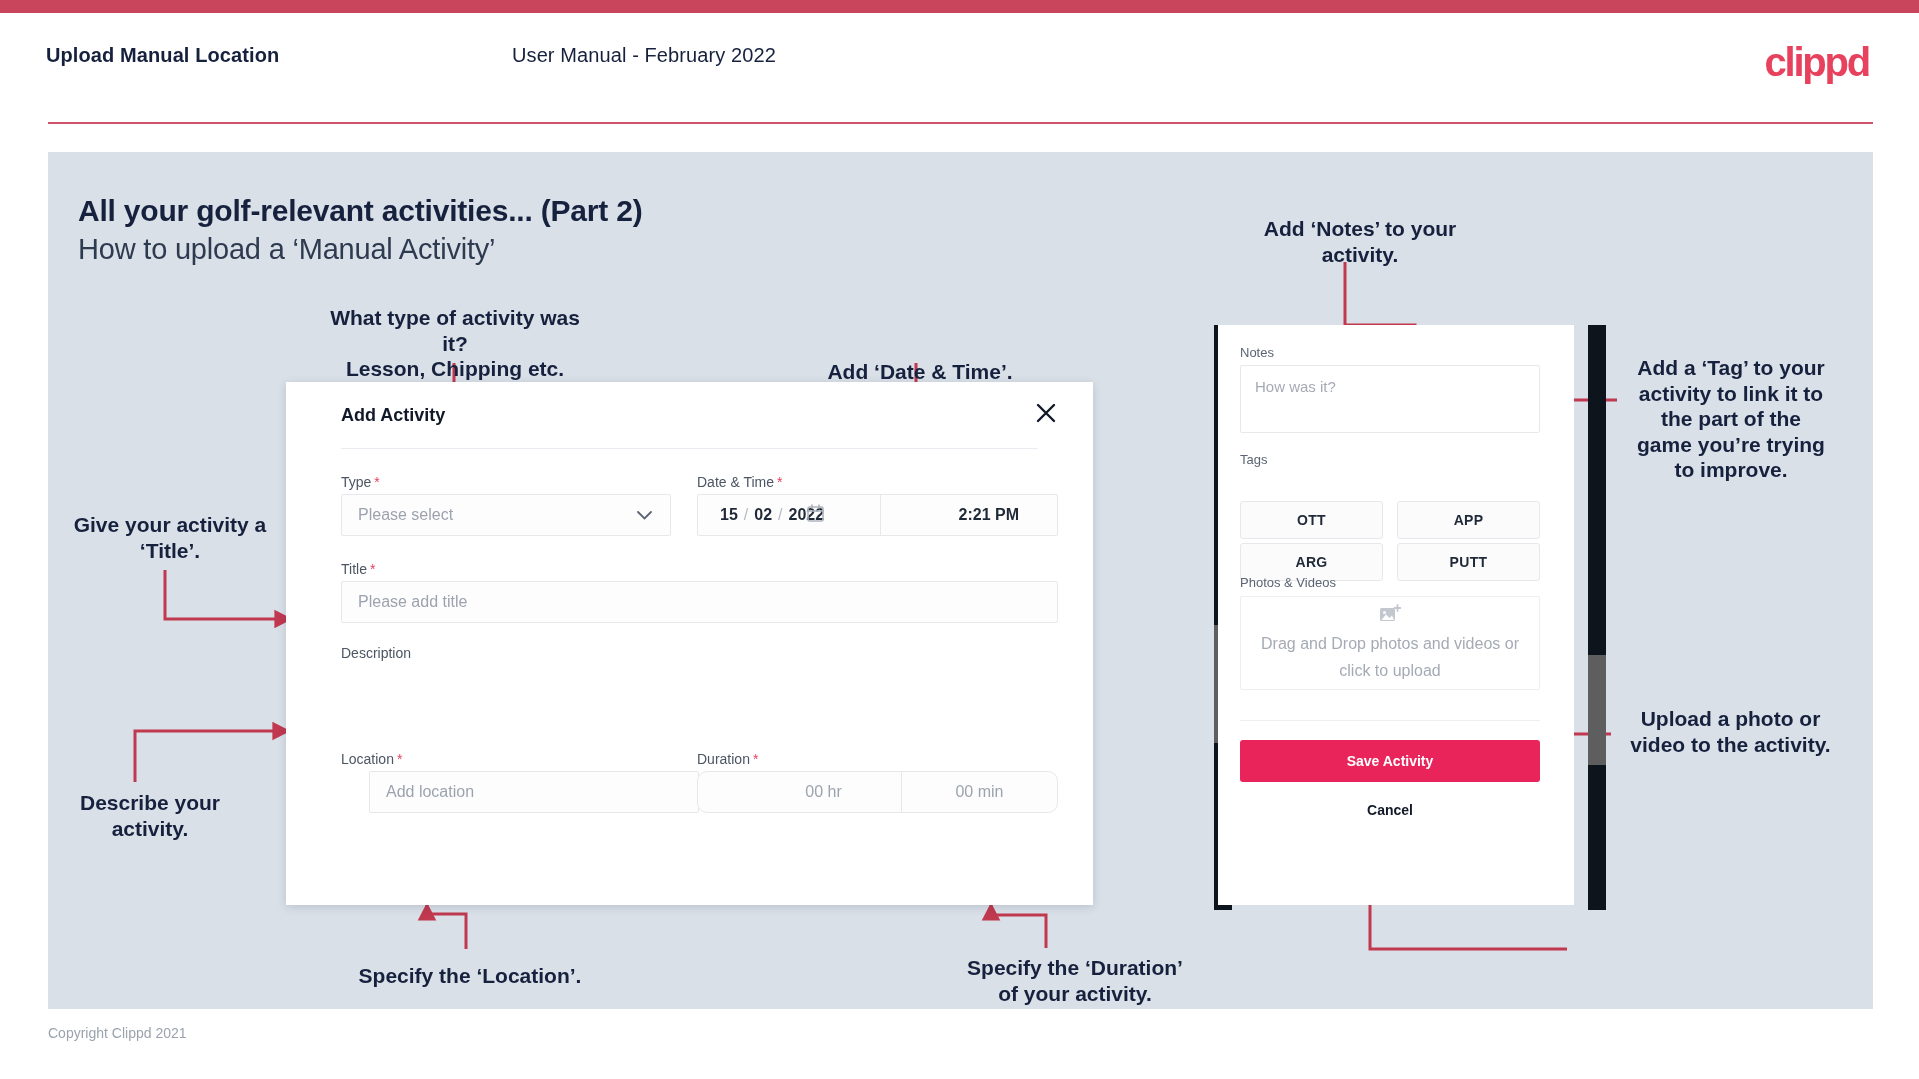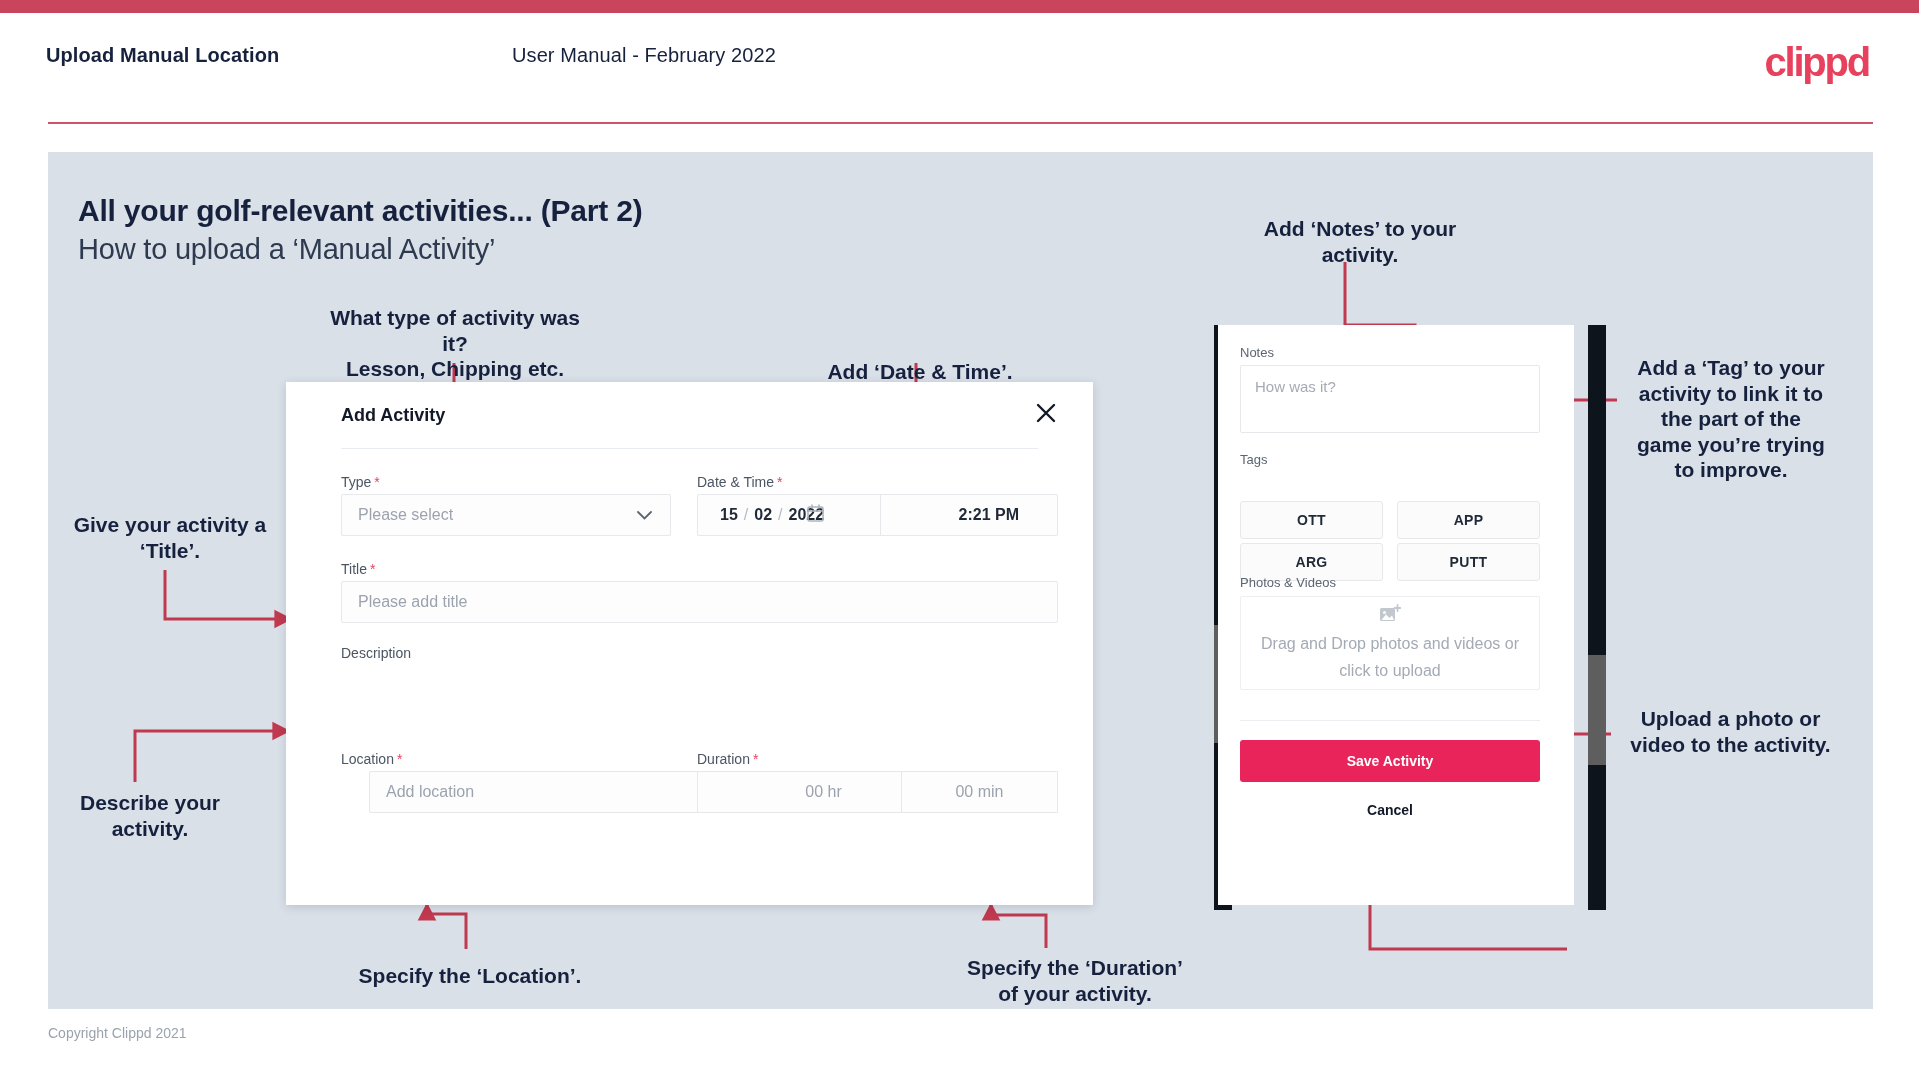--- a/index.html
+++ b/index.html
@@ -122,21 +122,21 @@
   .dt-sep { font-size: 16px; color: #b6bcc6; margin: 0 6px; }
   .cal-ico { position: absolute; right: 16px; top: 50%; transform: translateY(-50%); }
   .dt-split { width: 1px; background: #e6e8ec; }
   .dt-time {
     width: 180px; display: flex; align-items: center; justify-content: center;
     font-size: 16px; color: #1f2937; font-weight: 600;
   }
 
   .dur-row {
     position: absolute; display: flex;
-    border: 1px solid #e6e8ec; background: #fdfdfd; border-radius: 0; padding-left: 48px;
+    border: 1px solid #e6e8ec; background: #fdfdfd; border-radius: 10px; padding-left: 48px;
   }
   .dur-cell {
     width: 155px; display: flex; align-items: center; justify-content: center;
     font-size: 16px; color: #9ca3af;
   }
 
   .ta-box {
     position: absolute; background: #fdfdfd; border: 1px solid #e6e8ec;
     border-radius: 2px;
   }

